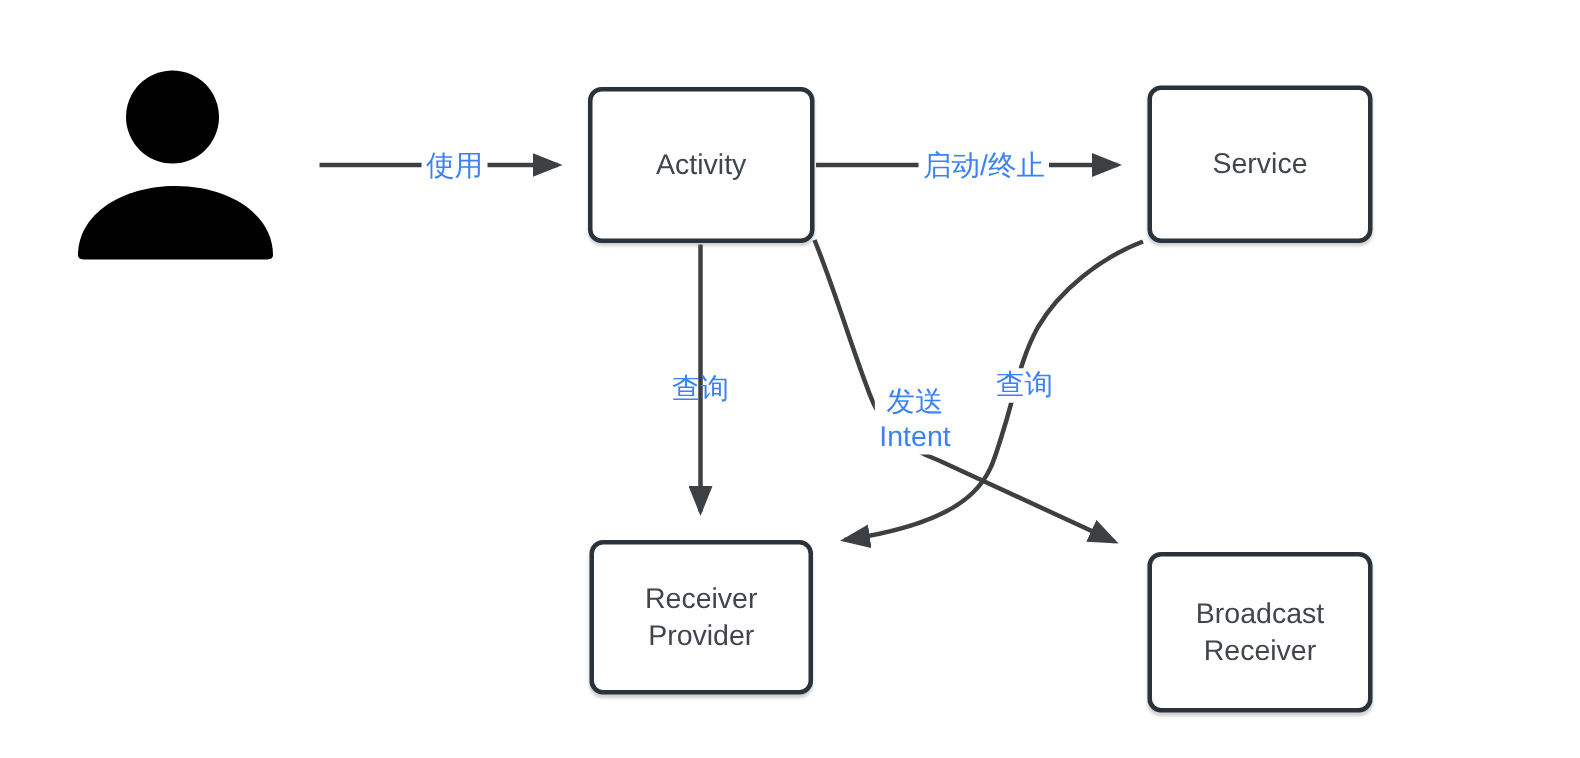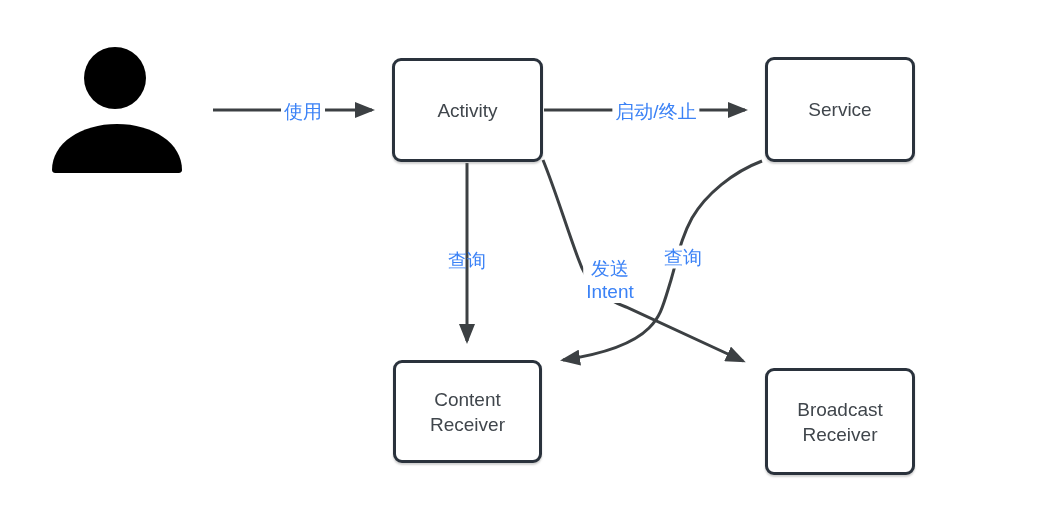--- a/index.html
+++ b/index.html
@@ -94,21 +94,21 @@
 
   <div class="node node-activity">
     <div class="node-label">Activity</div>
   </div>
 
   <div class="node node-service">
     <div class="node-label">Service</div>
   </div>
 
   <div class="node node-content">
-    <div class="node-label">Content Receiver</div>
+    <div class="node-label">Receiver Provider</div>
   </div>
 
   <div class="node node-broadcast">
     <div class="node-label">Broadcast Receiver</div>
   </div>
 
   <div class="edge-label masked lbl-use">使用</div>
 
   <div class="edge-label masked lbl-startstop">启动/终止</div>
 

